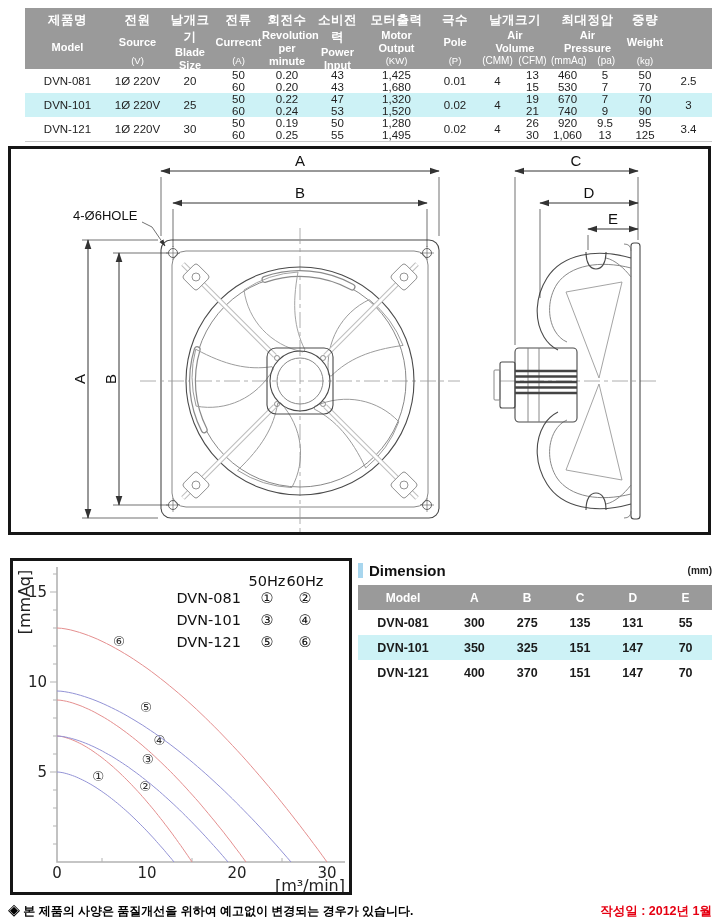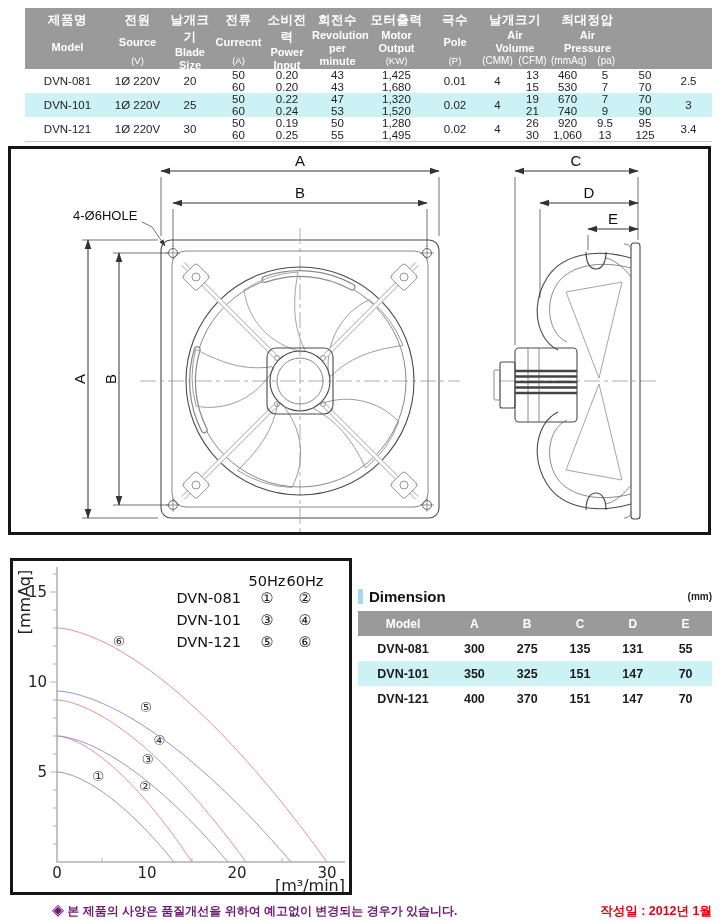--- a/index.html
+++ b/index.html
@@ -32,32 +32,32 @@
   .cl{stroke:#999;stroke-width:.8;fill:none;stroke-dasharray:16 4 4 4;}
   .dl{stroke:#333;stroke-width:1;fill:none;}
   .ext{stroke:#333;stroke-width:.7;fill:none;}
   .dtxt{font-family:"Liberation Sans",sans-serif;font-size:15px;fill:#111;}
   .htxt{font-family:"Liberation Sans",sans-serif;font-size:13px;fill:#111;}
   
   .chart-box{position:absolute;left:10px;top:558px;width:342px;height:337px;
              border:3px solid #161616;box-sizing:border-box;background:#fff;}
   .chart-box svg{display:block;width:100%;height:100%;font-family:"DejaVu Sans","Liberation Sans",sans-serif;}
   
-  .dim{position:absolute;left:358px;top:561px;width:354px;margin-top:26px;}
+  .dim{position:absolute;left:358px;top:561px;width:354px;}
   .dim-title-row{display:flex;align-items:center;height:18px;}
   .dim-bar{width:5px;height:15px;background:#a8d6ee;}
   .dim-title{font-size:15px;font-weight:700;color:#111;margin-left:6px;flex:1;}
   .dim-mm{font-size:10px;color:#222;font-weight:700;}
   .dim-table{margin-top:6px;}
   .grid6{display:grid;grid-template-columns:90px repeat(5,1fr);}
   .dim-head{background:#9a9a9a;color:#fff;font-size:12px;font-weight:700;height:25px;
             align-items:center;text-align:center;}
   .dim-row{height:25px;align-items:center;text-align:center;font-size:12.5px;color:#1a1a1a;font-weight:700;}
   
-  .footer-note{position:absolute;left:8px;top:903px;color:#701a75;font-weight:700;font-size:12px;margin-left:44px;}
+  .footer-note{position:absolute;left:8px;top:903px;color:#000000;font-weight:700;font-size:12px;}
   .footer-date{position:absolute;right:8px;top:903px;color:#e60012;font-weight:700;font-size:12.5px;}
 </style>
 </head>
 <body>
 
 <div class="page">
 
   <div class="spec">
     <div class="spec-head grid14">
       <div class="hcell">
@@ -75,30 +75,30 @@
         <div class="en">Blade
 Size</div>
         <div class="unit">(cm)</div>
       </div>
       <div class="hcell">
         <div class="ko">전류</div>
         <div class="en">Currecnt</div>
         <div class="unit">(A)</div>
       </div>
       <div class="hcell">
+        <div class="ko">회전수</div>
+        <div class="en">Revolution
+per minute</div>
+        <div class="unit">(RPM)</div>
+      </div>
+      <div class="hcell">
         <div class="ko">소비전력</div>
         <div class="en">Power
 Input</div>
         <div class="unit">(W)</div>
-      </div>
-      <div class="hcell">
-        <div class="ko">회전수</div>
-        <div class="en">Revolution
-per minute</div>
-        <div class="unit">(RPM)</div>
       </div>
       <div class="hcell">
         <div class="ko">모터출력</div>
         <div class="en">Motor
 Output</div>
         <div class="unit">(KW)</div>
       </div>
       <div class="hcell">
         <div class="ko">극수</div>
         <div class="en">Pole</div>
@@ -114,20 +114,25 @@
         </div>
       </div>
       <div class="hcell" style="grid-column:span 2">
         <div class="ko">최대정압</div>
         <div class="en">Air
 Pressure</div>
         <div class="units">
           <span>(mmAq)</span>
           <span>(pa)</span>
         </div>
+      </div>
+      <div class="hcell">
+        <div class="ko">중량</div>
+        <div class="en">Weight</div>
+        <div class="unit">(kg)</div>
       </div>
     </div>
     <div id="spec-rows">
         <div class="spec-row grid14">
           <div class="">DVN-081</div>
           <div class="">1Ø 220V</div>
           <div class="">20</div>
           <div class="dual">
             <span>50</span>
             <span>60</span>

